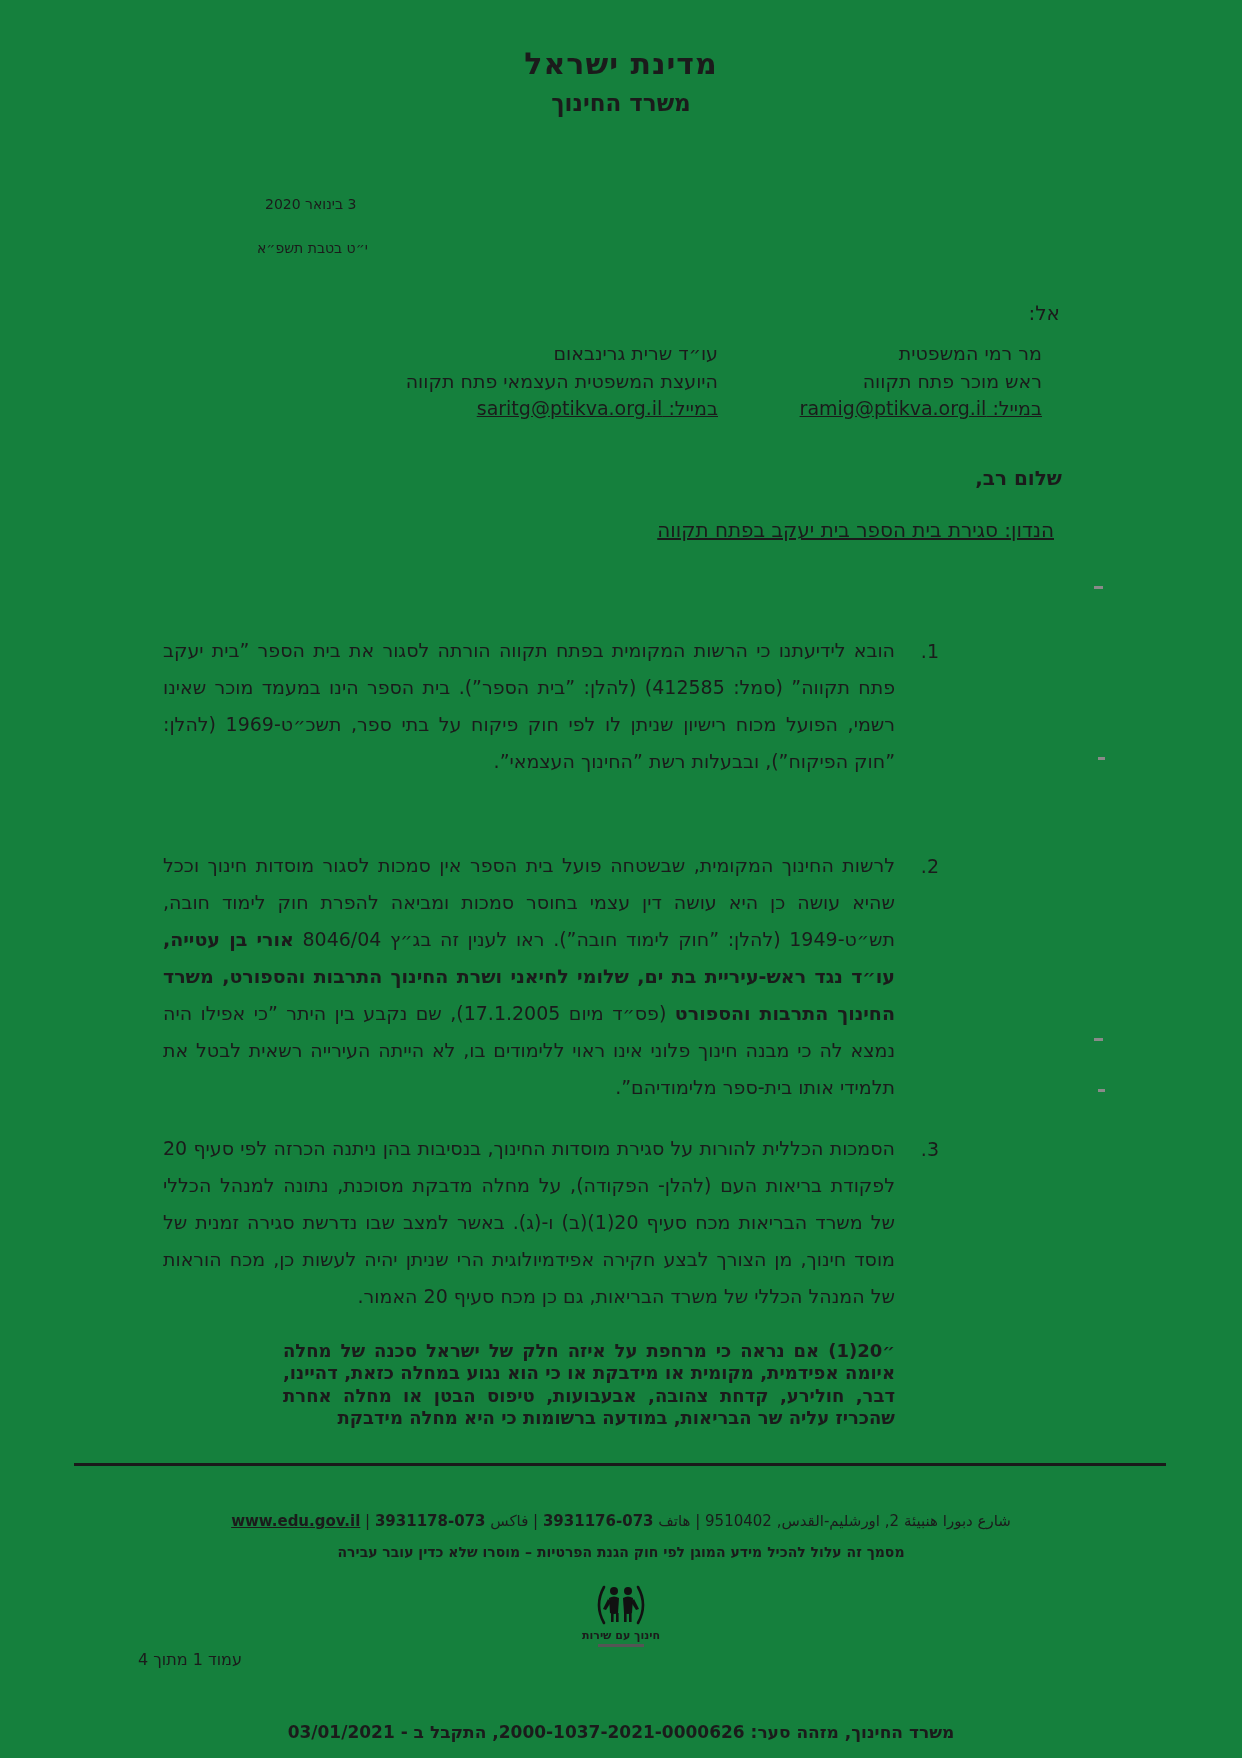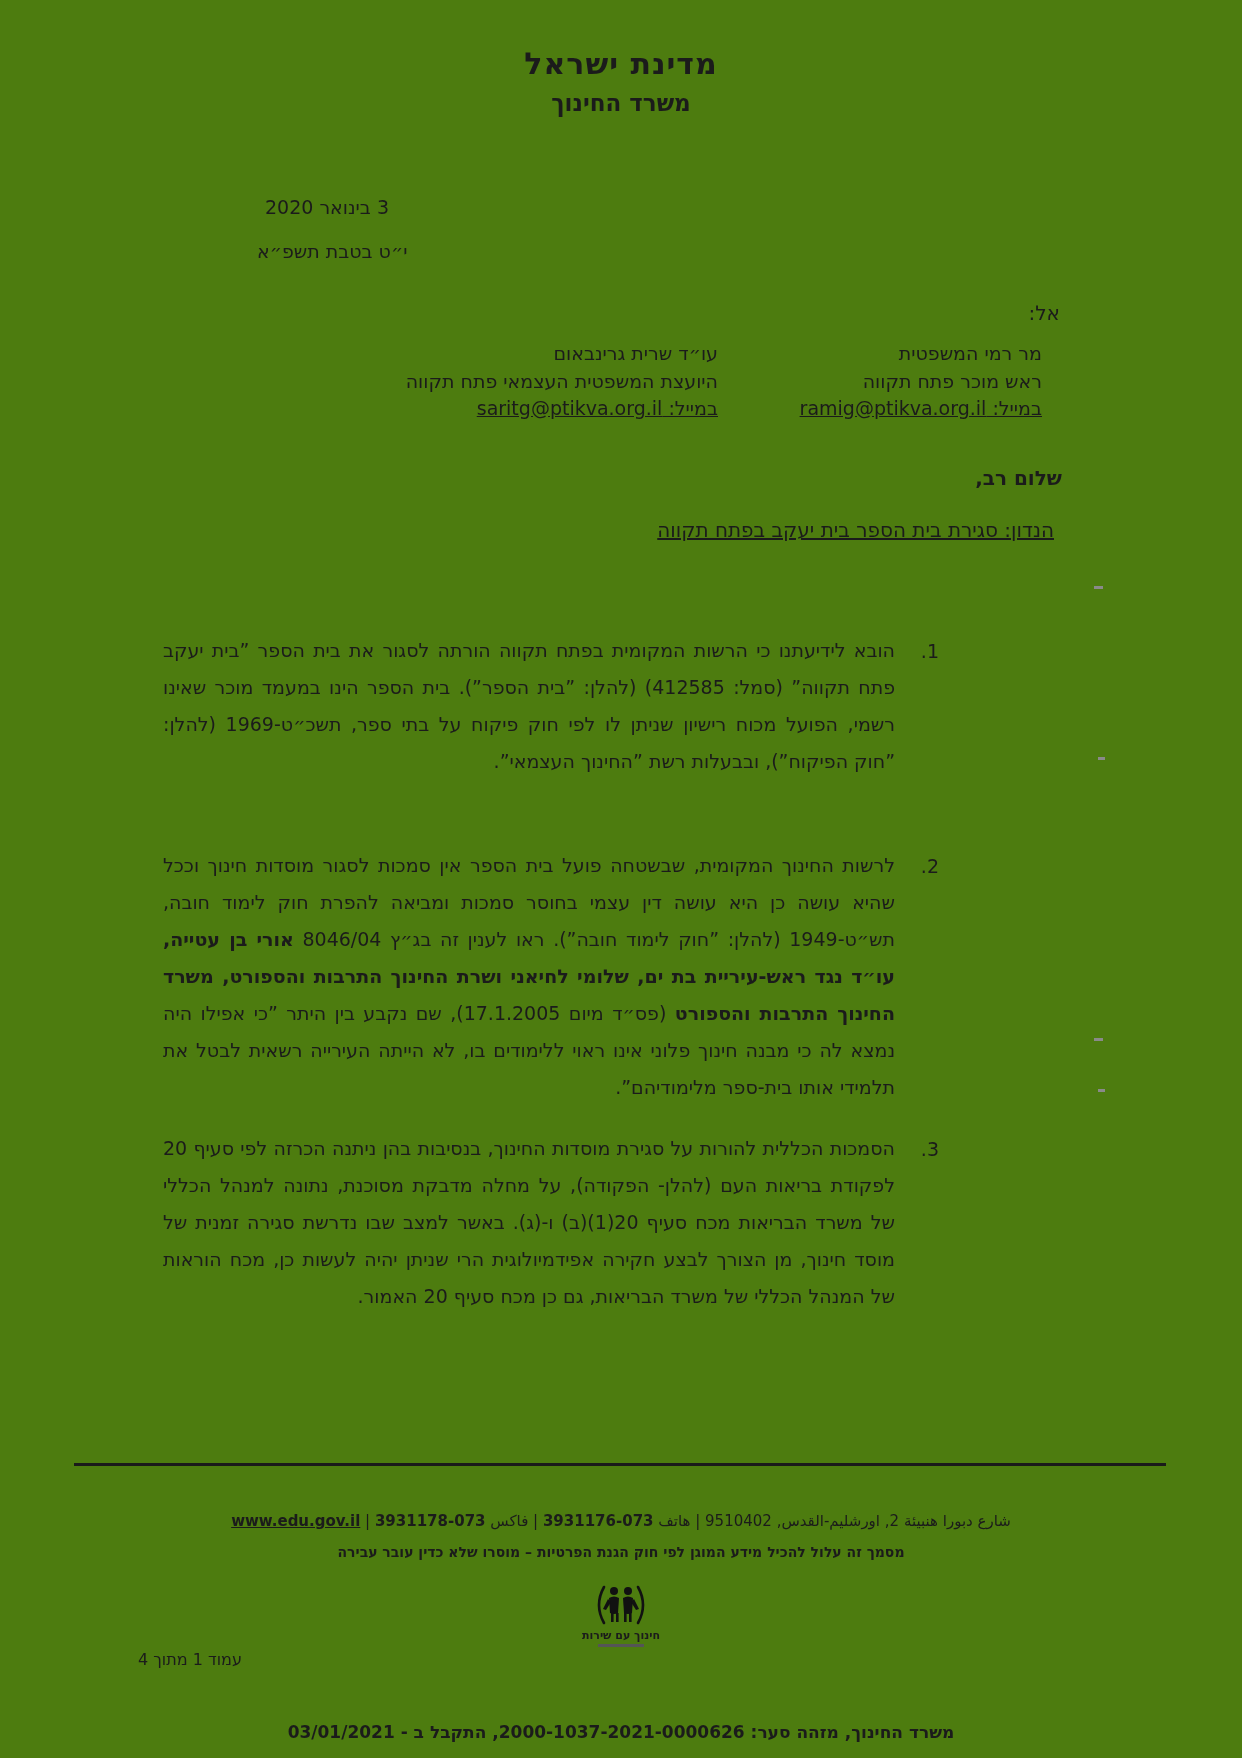--- a/index.html
+++ b/index.html
@@ -1,28 +1,28 @@
 <!DOCTYPE html>
 <html lang="he"><head>
 <meta charset="utf-8">
 <style>
   html,body{margin:0;padding:0;background:#e8e8e8;}
   .page{
-    position:relative;width:1242px;height:1758px;background:#4d7c0f;
+    position:relative;width:1242px;height:1758px;background:#15803d;
     font-family:"DejaVu Sans",sans-serif;direction:rtl;color:#1b1b1b;
     margin:0 auto;overflow:hidden;
   }
   .abs{position:absolute;}
   
   .letterhead{top:46px;left:0;right:0;text-align:center;font-weight:bold;}
   .lh-state{font-size:30px;letter-spacing:1px;}
   .lh-ministry{font-size:23px;margin-top:9px;}
   .lh-office{font-size:19px;margin-top:10px;}
   
-  .date-line{font-size:19px;}
+  .date-line{font-size:14px;}
   
   .to-label{top:301px;right:182px;font-size:20px;}
   .recip{top:340px;font-size:19px;line-height:1.45;text-align:right;}
   .recip-mayor{right:200px;}
   .recip-advisor{right:524px;}
   .email-line{text-decoration:underline;}
   
   .greeting{top:466px;right:180px;font-size:20px;font-weight:bold;}
   .subject{top:518px;right:188px;font-size:20px;font-weight:normal;text-decoration:underline;text-align:center;}
   
@@ -83,20 +83,21 @@
   <div class="abs item" style="top:847px;">
     <span class="num">2.</span>
     <span>לרשות החינוך המקומית, שבשטחה פועל בית הספר אין סמכות לסגור מוסדות חינוך וככל שהיא עושה כן היא עושה דין עצמי בחוסר סמכות ומביאה להפרת חוק לימוד חובה, תש״ט-1949 (להלן: ”חוק לימוד חובה”). ראו לענין זה בג״ץ 8046/04 </span><span class="bold">אורי בן עטייה, עו״ד נגד ראש-עיריית בת ים, שלומי לחיאני ושרת החינוך התרבות והספורט, משרד החינוך התרבות והספורט</span><span> (פס״ד מיום 17.1.2005), שם נקבע בין היתר ”כי אפילו היה נמצא לה כי מבנה חינוך פלוני אינו ראוי ללימודים בו, לא הייתה העירייה רשאית לבטל את תלמידי אותו בית-ספר מלימודיהם”.</span>
   </div>
 
   <div class="abs item" style="top:1130px;">
     <span class="num">3.</span>
     <span>הסמכות הכללית להורות על סגירת מוסדות החינוך, בנסיבות בהן ניתנה הכרזה לפי סעיף 20 לפקודת בריאות העם (להלן- הפקודה), על מחלה מדבקת מסוכנת, נתונה למנהל הכללי של משרד הבריאות מכח סעיף 20(1)(ב) ו-(ג). באשר למצב שבו נדרשת סגירה זמנית של מוסד חינוך, מן הצורך לבצע חקירה אפידמיולוגית הרי שניתן יהיה לעשות כן, מכח הוראות של המנהל הכללי של משרד הבריאות, גם כן מכח סעיף 20 האמור.</span>
   </div>
 
+  <div class="abs quote">״20(1) אם נראה כי מרחפת על איזה חלק של ישראל סכנה של מחלה איומה אפידמית, מקומית או מידבקת או כי הוא נגוע במחלה כזאת, דהיינו, דבר, חולירע, קדחת צהובה, אבעבועות, טיפוס הבטן או מחלה אחרת שהכריז עליה שר הבריאות, במודעה ברשומות כי היא מחלה מידבקת</div>
 
   <div class="abs rule"></div>
 
 
   <div class="abs foot-ar"><span>شارع دبورا هنبيئة 2, اورشليم-القدس, 9510402 | هاتف </span><span class="num-bold">073-3931176</span><span> | فاكس </span><span class="num-bold">073-3931178</span><span> | </span><span class="linklike">www.edu.gov.il</span></div>
 
   <div class="abs foot-privacy">מסמך זה עלול להכיל מידע המוגן לפי חוק הגנת הפרטיות – מוסרו שלא כדין עובר עבירה</div>
 
   <div class="abs logo-wrap">
     <svg width="78" height="44" viewBox="0 0 78 44">

